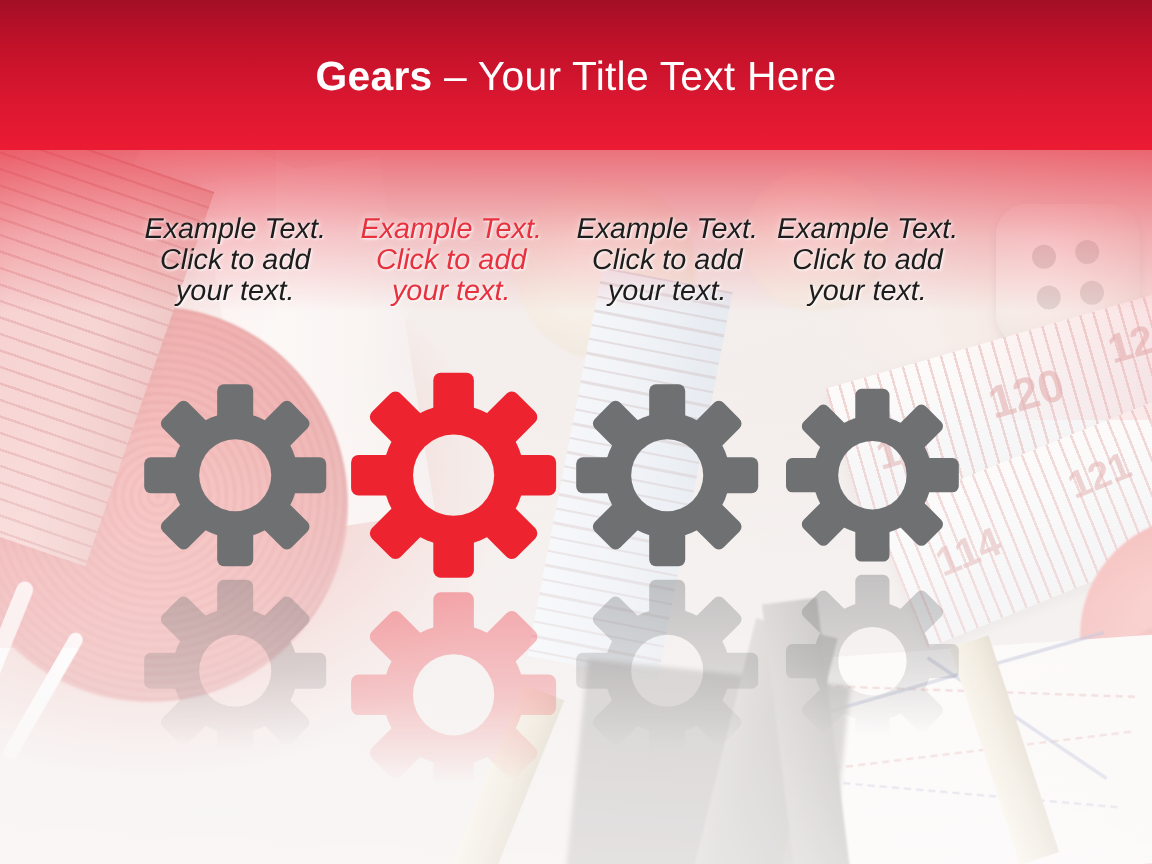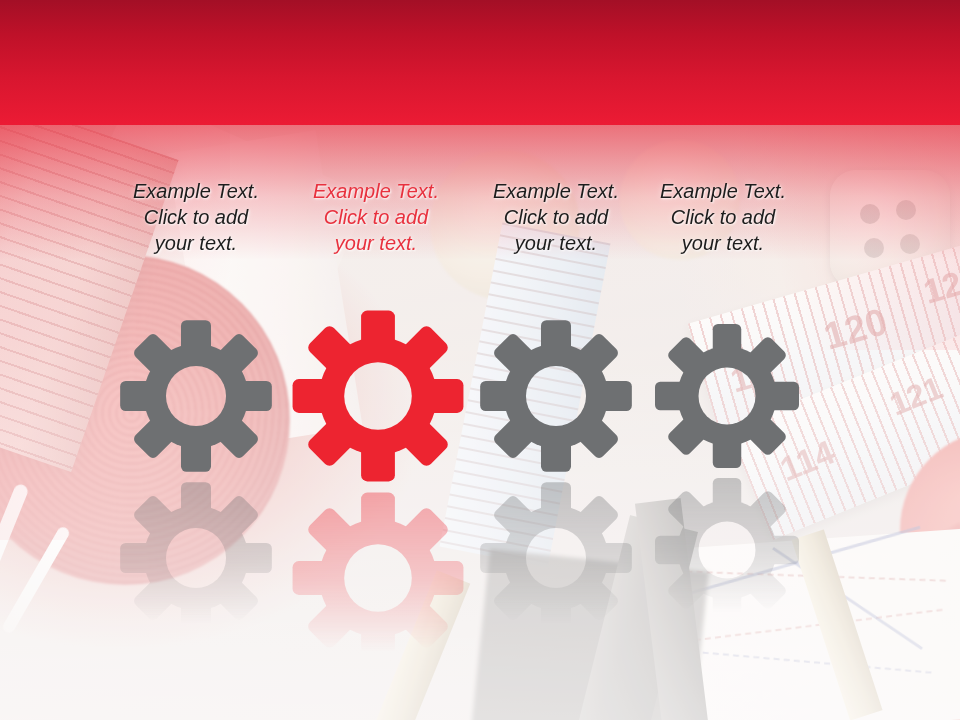--- a/index.html
+++ b/index.html
@@ -104,21 +104,21 @@
   
   .banner{position:absolute;left:0;top:0;width:960px;height:125px;
     background:linear-gradient(180deg,#a30f26 0%,#bf1129 28%,#d8162f 62%,#ec1b34 100%);}
   .title{position:absolute;left:0;top:44px;width:960px;text-align:center;
     color:#ffffff;font-size:34px;line-height:40px;letter-spacing:.2px;}
   .title .b{font-weight:bold;}
   .title .r{font-weight:normal;}
 
   
   .txt{position:absolute;width:160px;text-align:center;font-style:italic;
-    font-size:20px;line-height:26px;color:#1d1d1d;
+    font-size:24px;line-height:26px;color:#1d1d1d;
     text-shadow:1px 1px 2px rgba(255,255,255,.85), 0 0 6px rgba(255,255,255,.6);}
   .txt.red{color:#e8313e;text-shadow:1px 1px 2px rgba(255,255,255,.9), 0 0 6px rgba(255,255,255,.65);}
 
   
   .gearwrap{position:absolute;}
   .gear{position:absolute;left:0;top:0;}
   .refl{position:absolute;transform:scaleY(-1);opacity:.38;
     -webkit-mask-image:linear-gradient(180deg, rgba(0,0,0,0) 8%, rgba(0,0,0,.55) 48%, rgba(0,0,0,1) 100%);
     mask-image:linear-gradient(180deg, rgba(0,0,0,0) 8%, rgba(0,0,0,.55) 48%, rgba(0,0,0,1) 100%);}
 </style>
@@ -188,20 +188,23 @@
     <div class="lay needle2"></div>
 
     <div class="lay redwash-l"></div>
     <div class="lay redwash-r"></div>
     <div class="lay veil"></div>
     <div class="lay veil2"></div>
     <div class="lay redwash"></div>
   </div>
 
   <div class="banner"></div>
+  <div class="title">
+    <span class="b">Gears</span><span class="r"> – Your Title Text Here</span>
+  </div>
 
   <div class="txt" style="left:116px;top:178px;">
     <div>Example Text.</div>
     <div>Click  to add</div>
     <div>your text.</div>
   </div>
   <div class="txt red" style="left:296px;top:178px;">
     <div>Example Text.</div>
     <div>Click  to add</div>
     <div>your text.</div>

